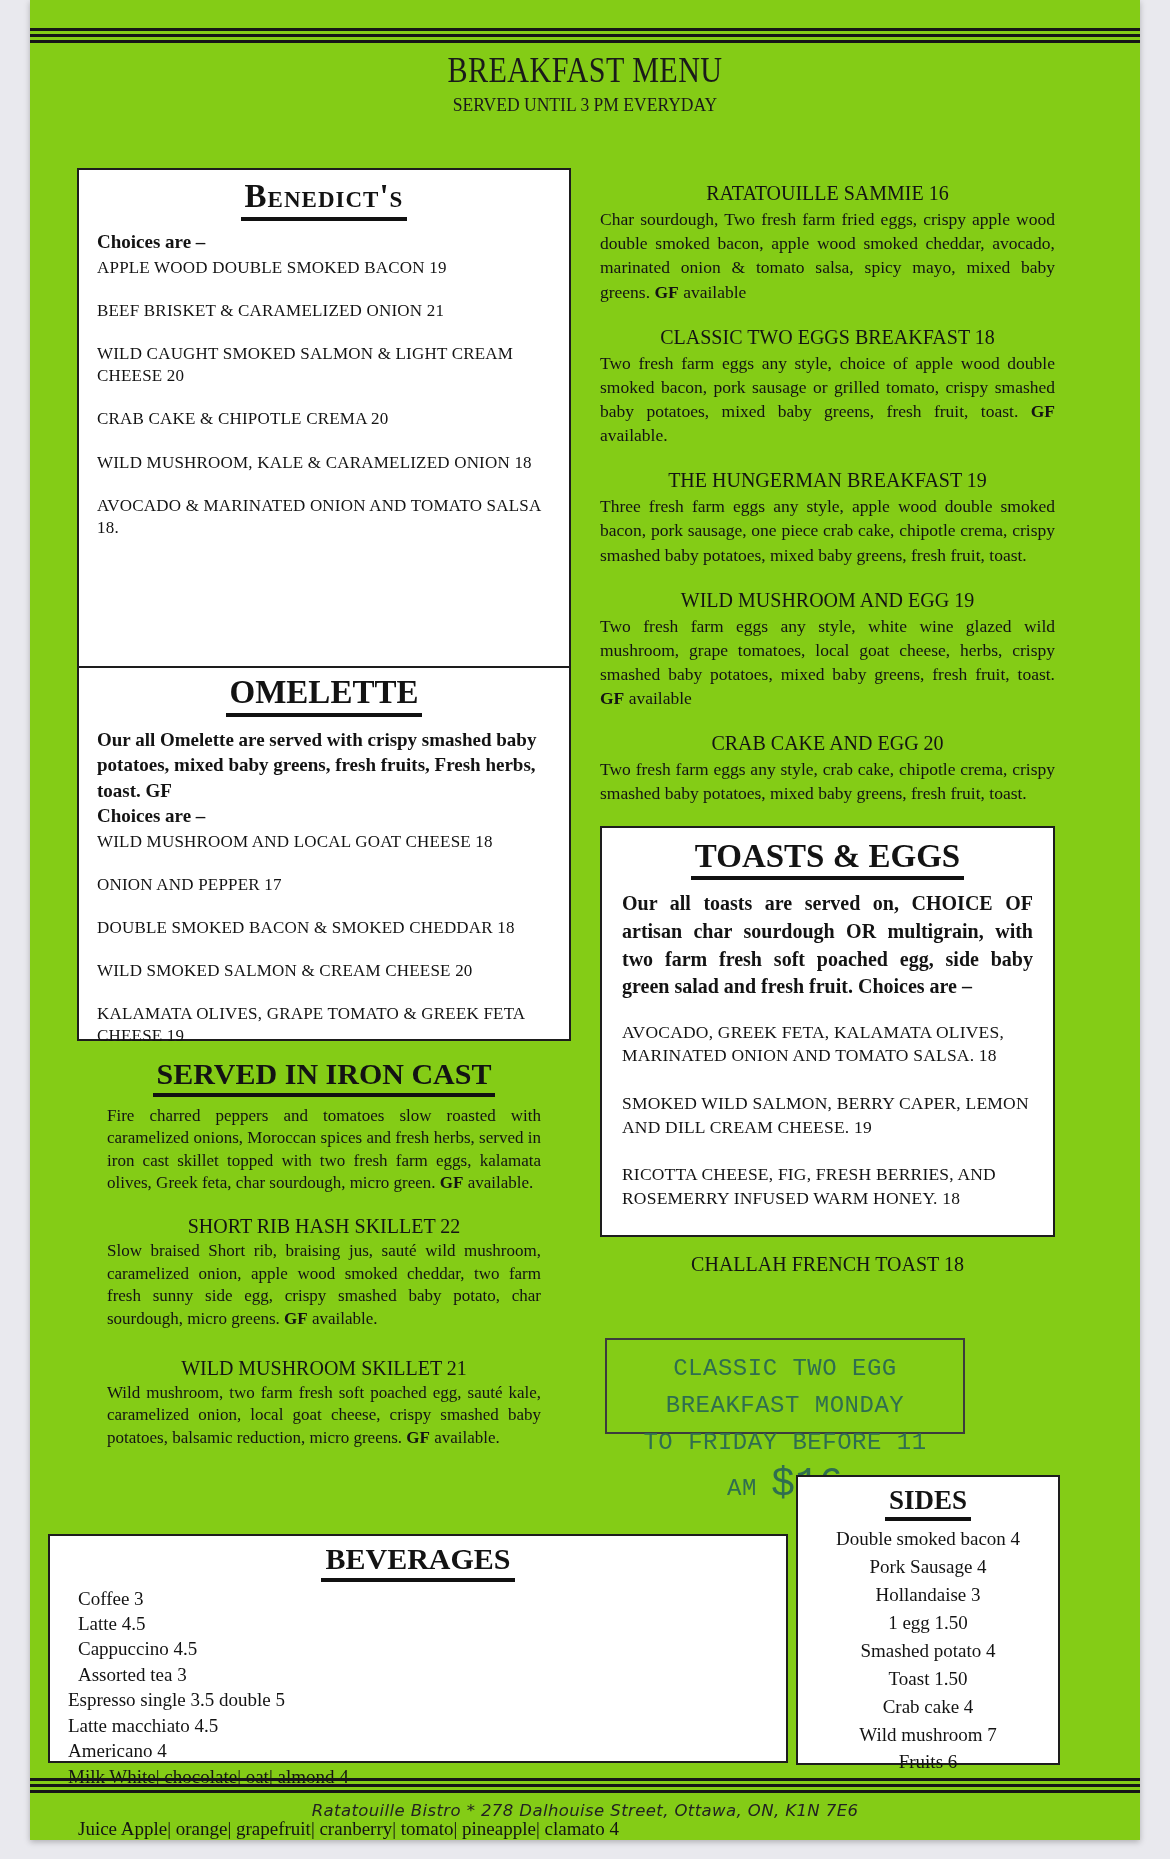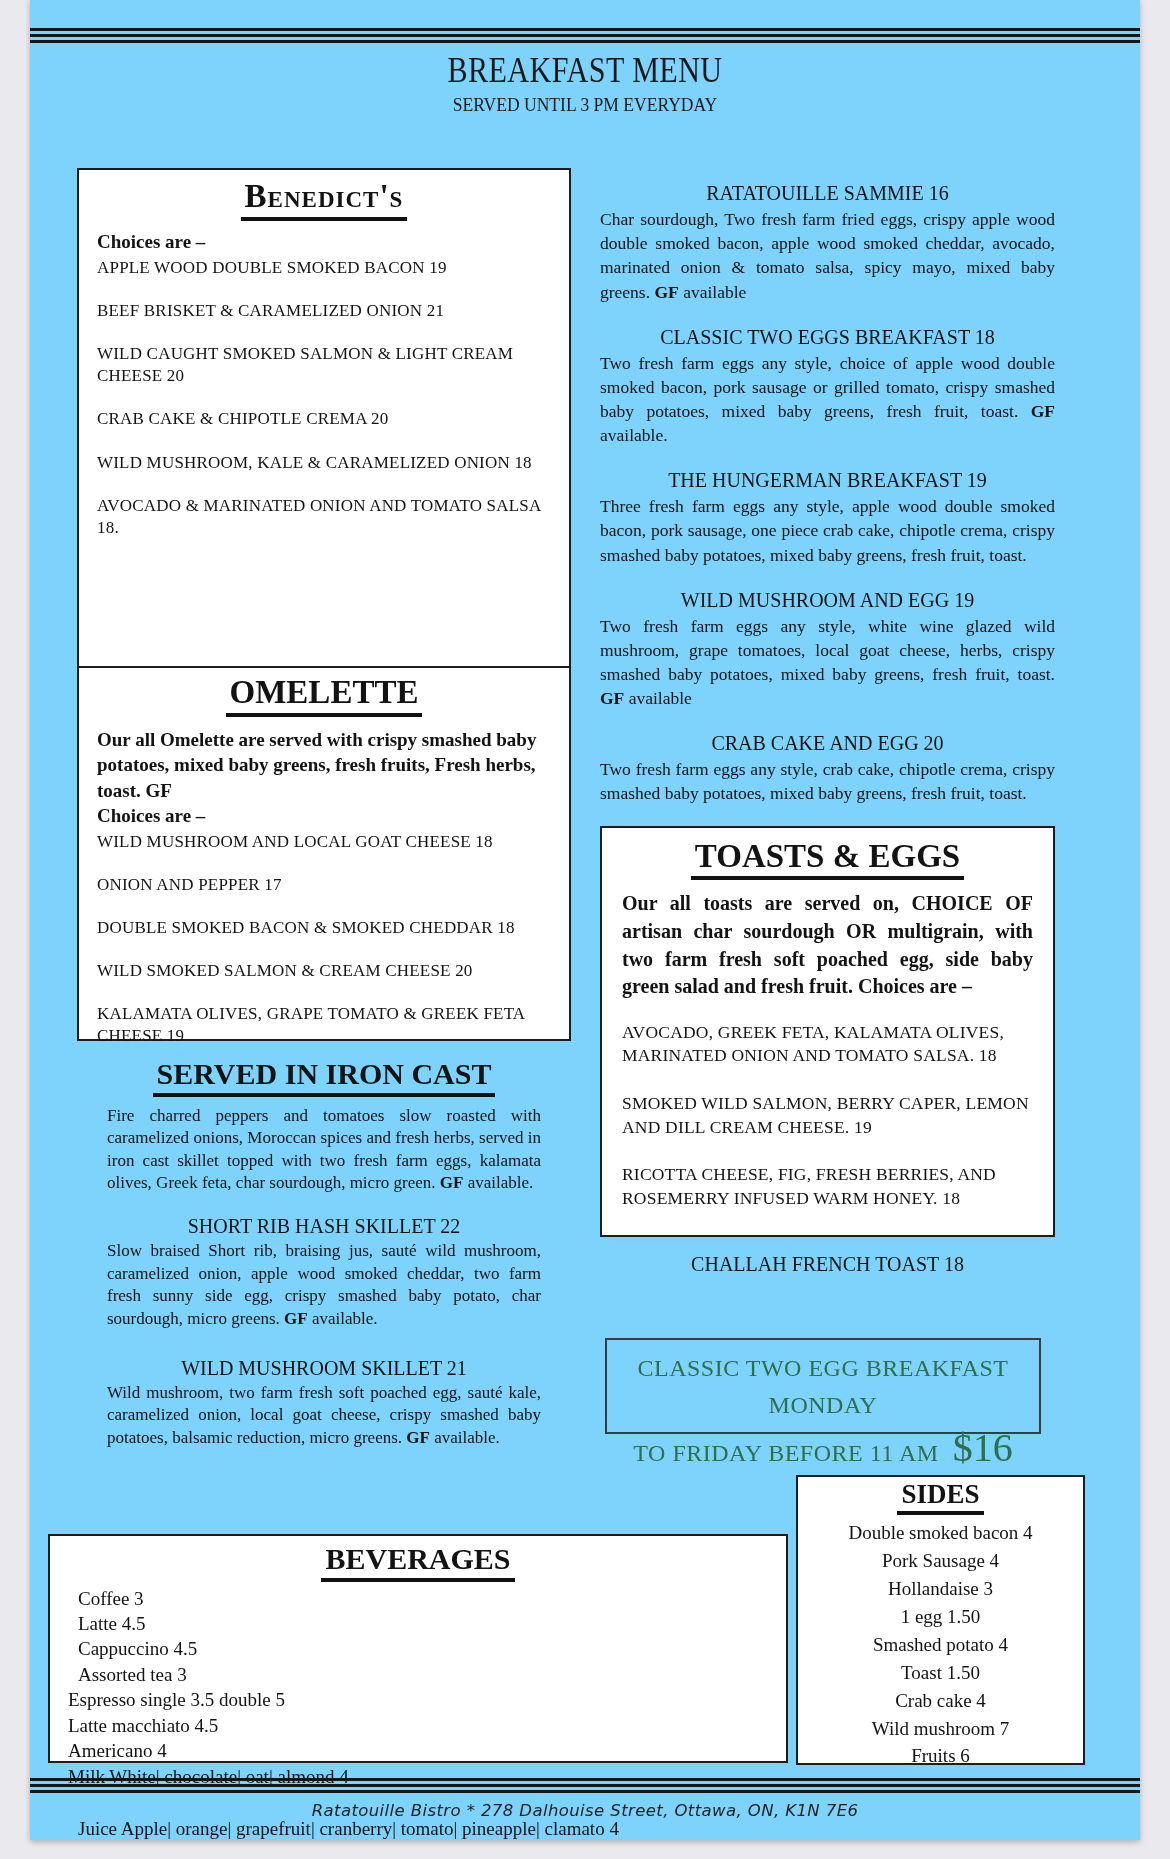--- a/index.html
+++ b/index.html
@@ -7,21 +7,21 @@
     width:1170px;height:1859px;
     background:#e9e9ee;
     font-family:"Liberation Serif","DejaVu Serif",serif;
     color:#131313;
     -webkit-font-smoothing:antialiased;
   }
   .sheet{
     position:relative;
     margin:0 30px;
     width:1110px;height:1840px;
-    background:#7dd3fc;
+    background:#84cc16;
     box-shadow:0 2px 6px rgba(0,0,0,.25);
     overflow:hidden;
   }
   
   .rule3{margin-left:-16px;width:calc(100% + 32px);}
   .rule3 .bar{height:3px;background:#161616;}
   .rule3 .bar + .bar{margin-top:3px;}
   .rule-top{padding-top:28px;}
   .rule-bottom{position:absolute;left:0;top:1778px;}
   
@@ -64,30 +64,30 @@
   .ironcast{padding:0 30px;}
   .ironcast-heading{margin:16px 0 8px 0;}
   .ironcast .dish{margin-bottom:18px;}
   .ironcast .dish-desc{font-size:17px;line-height:1.33;}
   
   .toasts-box{padding:6px 20px 0 20px;min-height:380px;margin-bottom:14px;}
   .toasts-box .intro{font-size:20px;line-height:1.38;text-align:justify;margin-bottom:20px;}
   .toast-item{font-size:17.5px;line-height:1.35;margin-bottom:24px;letter-spacing:.2px;}
   
   .special-box{
-    position:absolute;left:575px;top:1338px;width:436px;height:96px;
+    position:absolute;left:575px;top:1338px;width:360px;height:96px;
     border:2px solid #3c3c3c;box-sizing:border-box;
-    text-align:center;padding-top:10px;
+    text-align:center;padding-top:10px;font-family:Liberation Mono, monospace;
   }
   .special-line{font-size:24px;line-height:1.55;letter-spacing:.5px;}
   .special-price{font-size:40px;font-weight:normal;margin-left:14px;letter-spacing:0;}
   
   .sides-box{
-    position:absolute;left:766px;top:1475px;width:289px;height:290px;
-    box-sizing:border-box;text-align:center;
+    position:absolute;left:766px;top:1475px;width:264px;height:290px;
+    padding-top:6px;box-sizing:border-box;text-align:center;
   }
   .sides-box .section-heading{margin:2px 0 4px 0;}
   .side-item{font-size:19px;line-height:1.47;}
   
   .beverages-box{
     position:absolute;left:18px;top:1534px;width:740px;height:229px;
     box-sizing:border-box;padding:4px 18px 0 18px;
   }
   .bev-cols{display:flex;margin-top:2px;flex-direction:column;}
   .bev-left{width:318px;padding-left:10px;}

